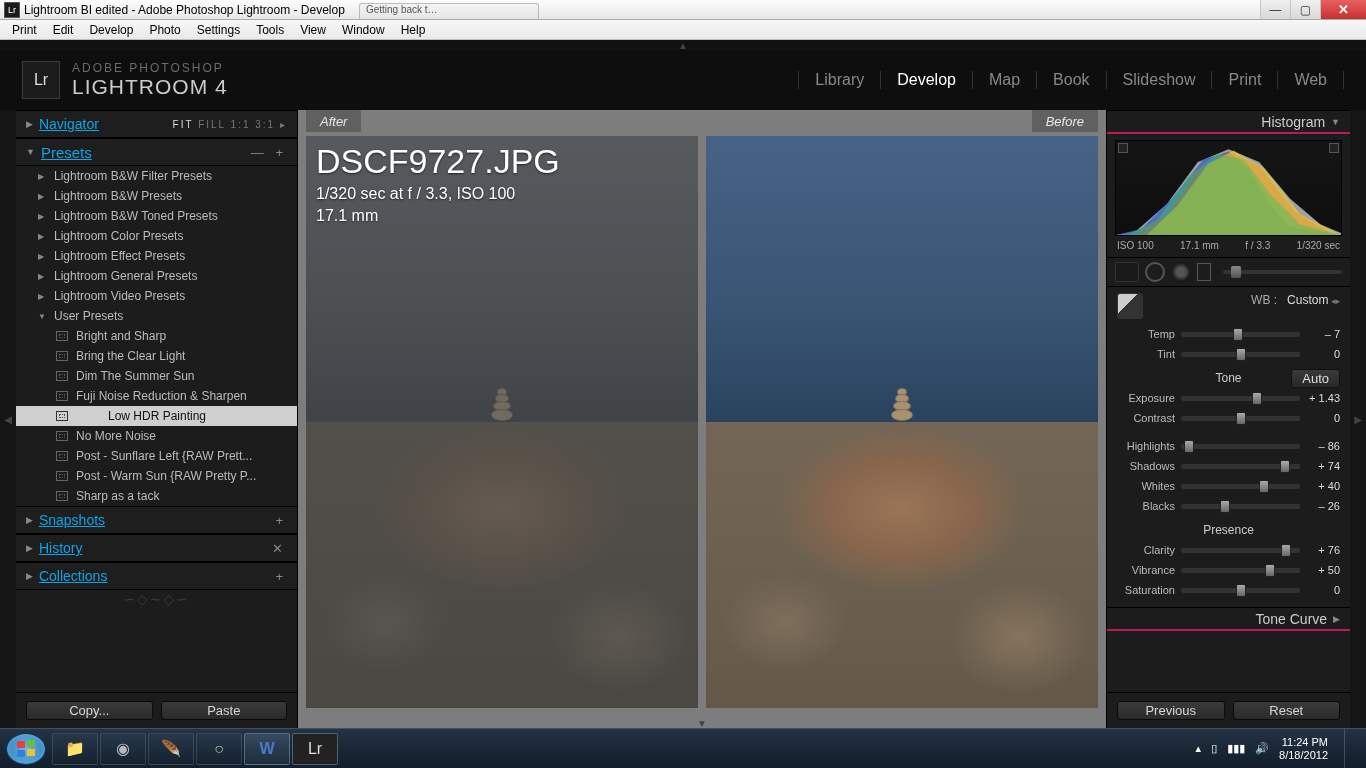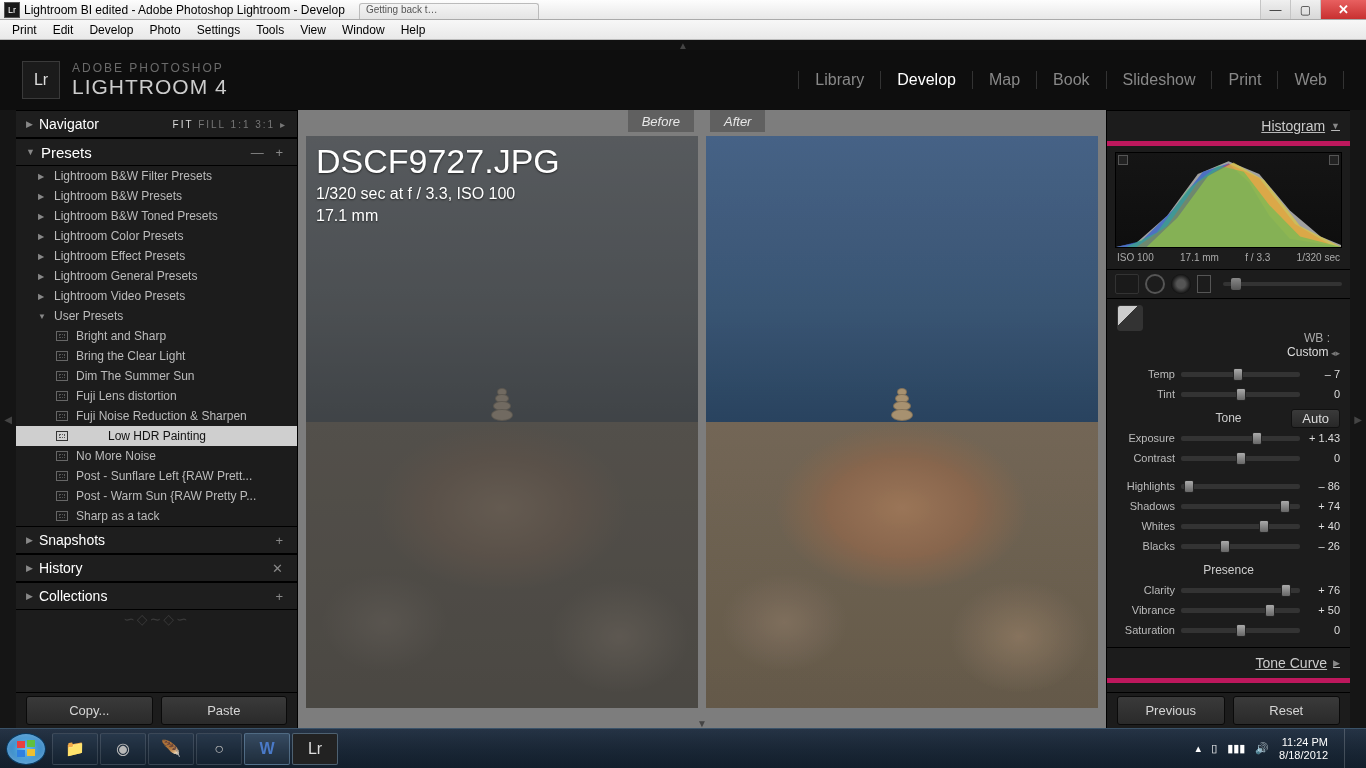--- a/index.html
+++ b/index.html
@@ -34,37 +34,37 @@
 
 
 .panel{width:282px;background:#1c1c1c;display:flex;flex-direction:column;}
 .panelL{border-right:1px solid #000;}
 .panelR{border-left:1px solid #000;}
 .edge{width:16px;background:#151515;display:flex;align-items:center;justify-content:center;color:#444;font-size:10px;}
 .collapse{display:flex;justify-content:center;color:#444;font-size:10px;height:10px;}
 
 .phead{height:28px;display:flex;align-items:center;padding:0 10px;border-bottom:1px solid #000;border-top:1px solid #000;background:#1e1e1e;}
 .phead .tri{font-size:9px;margin-right:6px;color:#888;}
-.phead .lbl{color:#ffffff;font-size:15px;flex:1;}
+.phead .lbl{color:#0ea5e9;font-size:15px;flex:1;text-decoration:underline;}
 .phead .tools{color:#888;font-size:13px;letter-spacing:4px;}
 .phead.vtiny .lbl{font-size:14px;}
 .navopts{font-size:10px;color:#777;letter-spacing:2px;}
 .navopts .sel{color:#ddd;}
 
 .plist{flex:0 0 auto;overflow:hidden;}
 .prow{height:20px;display:flex;align-items:center;padding-left:22px;font-size:12px;color:#bbb;cursor:pointer;}
 .prow .tri{font-size:8px;margin-right:8px;color:#888;width:8px;}
 .prow.child{padding-left:40px;}
 .prow.child .ico{width:12px;height:10px;border:1px solid #666;margin-right:8px;position:relative;}
 .prow.child .ico::after{content:"";position:absolute;left:2px;top:2px;right:2px;bottom:2px;border:1px dotted #555;}
 .prow.sel{background:#cfcfcf;color:#111;gap:32px;}
 .prow.sel .ico{border-color:#333;}
 
 .pfoot{height:36px;display:flex;gap:8px;padding:4px 10px;align-items:center;border-top:1px solid #000;margin-top:auto;}
-.pbtn{flex:1;height:29px;background:linear-gradient(#3a3a3a,#2a2a2a);border:1px solid #0a0a0a;border-radius:3px;color:#d5d5d5;font-size:13px;display:flex;align-items:center;justify-content:center;cursor:pointer;}
+.pbtn{flex:1;height:19px;background:linear-gradient(#3a3a3a,#2a2a2a);border:1px solid #0a0a0a;border-radius:3px;color:#d5d5d5;font-size:13px;display:flex;align-items:center;justify-content:center;cursor:pointer;}
 .ornament{height:18px;display:flex;justify-content:center;align-items:center;color:#3a3a3a;font-size:14px;letter-spacing:2px;}
 
 
 #center{flex:1;display:flex;flex-direction:column;background:#7d7d7d;position:relative;min-width:0;}
 #cmprow{height:22px;display:flex;background:#7d7d7d;}
 .half{flex:1;position:relative;}
 .badge{position:absolute;top:0;height:22px;padding:0 14px;background:#606060;color:#e8e8e8;font-size:13px;font-style:italic;display:flex;align-items:center;}
 .half.L .badge{right:8px;}
 .half.R .badge{left:8px;}
 #imgrow{flex:1;display:flex;padding:4px 8px 10px 8px;gap:8px;min-height:0;}
@@ -94,41 +94,41 @@
 .histinfo{display:flex;justify-content:space-between;font-size:10px;color:#aaa;margin-top:4px;padding:0 2px;}
 .toolstrip{height:30px;border-top:1px solid #000;border-bottom:1px solid #000;display:flex;align-items:center;padding:0 8px;gap:6px;}
 .tsbtn{width:24px;height:20px;border:1px solid #333;background:#1a1a1a;border-radius:2px;}
 .tsring{width:20px;height:20px;border:2px solid #555;border-radius:50%;}
 .tsdot{width:20px;height:20px;border-radius:50%;background:radial-gradient(circle,#555 30%,#111 70%);}
 .tsrect{width:14px;height:18px;border:1px solid #555;}
 .tsslide{flex:1;height:4px;background:#333;position:relative;border-radius:2px;margin-left:6px;}
 .tsslide::after{content:"";position:absolute;left:8px;top:-4px;width:10px;height:12px;background:linear-gradient(#888,#555);border-radius:2px;}
 
 .basic{padding:6px 10px 2px;}
-.wbrow{display:flex;align-items:flex-end;margin-bottom:6px;flex-direction:column;}
+.wbrow{display:flex;align-items:flex-start;margin-bottom:6px;}
 .eyedrop{width:26px;height:26px;border:1px solid #333;background:linear-gradient(135deg,#ccc 0 40%,#333 40%);transform:rotate(0deg);border-radius:3px;margin-right:auto;}
 .wblabel{color:#aaa;font-size:12px;margin-right:10px;}
 .wbsel{color:#ddd;font-size:12px;}
 .wbsel::after{content:" \25C2\25B8";color:#777;font-size:9px;}
 
 .sechdr{text-align:center;color:#ccc;font-size:12px;margin:8px 0 4px;position:relative;}
 .autobtn{position:absolute;right:0;top:-2px;background:linear-gradient(#3a3a3a,#282828);border:1px solid #111;border-radius:3px;padding:1px 10px;font-size:13px;color:#ddd;}
 
 .srow{display:flex;align-items:center;height:18px;margin-bottom:2px;}
 .srow .sl{width:64px;text-align:right;color:#bbb;font-size:11px;padding-right:6px;}
 .srow .track{flex:1;height:5px;border-radius:2px;position:relative;background:#333;}
 .srow .thumb{position:absolute;top:-4px;width:10px;height:13px;background:linear-gradient(#aaa,#666);border:1px solid #222;border-radius:2px;transform:translateX(-50%);}
 .srow .val{width:40px;text-align:right;color:#ddd;font-size:11px;padding-left:4px;}
 .grad-temp{background:linear-gradient(90deg,#2a5bbd,#888,#d8a030);}
 .grad-tint{background:linear-gradient(90deg,#2d9a3d,#888,#c23db0);}
 .grad-vib{background:linear-gradient(90deg,#888,#3a6,#39c,#c3c,#c33,#cc3);}
 .grad-sat{background:linear-gradient(90deg,#777,#39c,#c3c,#c33,#cc3,#3c3);}
 .sgap{height:8px;}
 
-.rphead{height:36px;display:flex;align-items:center;justify-content:flex-end;padding:0 10px;border-top:1px solid #000;border-bottom:5px solid #be185d;text-decoration:underline;}
+.rphead{height:24px;display:flex;align-items:center;justify-content:flex-end;padding:0 10px;border-top:1px solid #000;border-bottom:2px solid #be185d;}
 .rphead .lbl{color:#ccc;font-size:14px;margin-right:6px;}
 .rphead .tri{font-size:9px;color:#888;}
 
 
 #taskbar{position:absolute;left:0;right:0;bottom:0;height:40px;background:linear-gradient(#3a4a5a10,#1a2a3a60),linear-gradient(#243244,#0e1824);border-top:1px solid #3a5268;display:flex;align-items:center;padding:0 6px;z-index:50;}
 .start{width:40px;height:32px;border-radius:50%;background:radial-gradient(circle,#6cc0f0,#1a6bb0);border:1px solid #0a3a60;box-shadow:inset 0 0 6px #fff6;margin-right:6px;display:flex;align-items:center;justify-content:center;}
 .start svg{width:20px;height:20px;}
 .tbtn{width:46px;height:32px;margin-right:2px;background:linear-gradient(#3a526a40,#1a2a3a40);border:1px solid #ffffff20;border-radius:2px;display:flex;align-items:center;justify-content:center;font-size:16px;}
 .tbtn.active{background:linear-gradient(#5a7a9a60,#2a3a4a80);border-color:#7aa0c080;}
 .tray{margin-left:auto;display:flex;align-items:center;color:#fff;font-size:11px;gap:10px;padding-right:6px;}
@@ -241,24 +241,20 @@
         <div class="prow child">
             <span class="ico"></span>
             <span>Bring the Clear Light</span>
           </div>
         <div class="prow child">
             <span class="ico"></span>
             <span>Dim The Summer Sun</span>
           </div>
         <div class="prow child">
             <span class="ico"></span>
-            <span>Fuji Lens distortion</span>
-          </div>
-        <div class="prow child">
-            <span class="ico"></span>
             <span>Fuji Noise Reduction &amp; Sharpen</span>
           </div>
         <div class="prow child sel">
             <span class="ico"></span>
             <span>Low HDR Painting</span>
           </div>
         <div class="prow child">
             <span class="ico"></span>
             <span>No More Noise</span>
           </div>
@@ -292,25 +288,25 @@
         </div>
       <div class="ornament">∽◇∼◇∽</div>
       <div class="pfoot">
         <div class="pbtn">Copy...</div>
         <div class="pbtn">Paste</div>
       </div>
     </div>
 
     <div id="center">
       <div id="cmprow">
+        <div class="half R">
+            <div class="badge">After</div>
+          </div>
         <div class="half L">
             <div class="badge">Before</div>
-          </div>
-        <div class="half R">
-            <div class="badge">After</div>
           </div>
       </div>
       <div id="imgrow">
         <div class="imgpane">
           <div class="photo before">
               <div class="sky"></div>
               <div class="rocks"></div>
             <div class="cairn">
                 <div style="width:10px;height:8px"></div>
                 <div style="width:14px;height:9px"></div>

